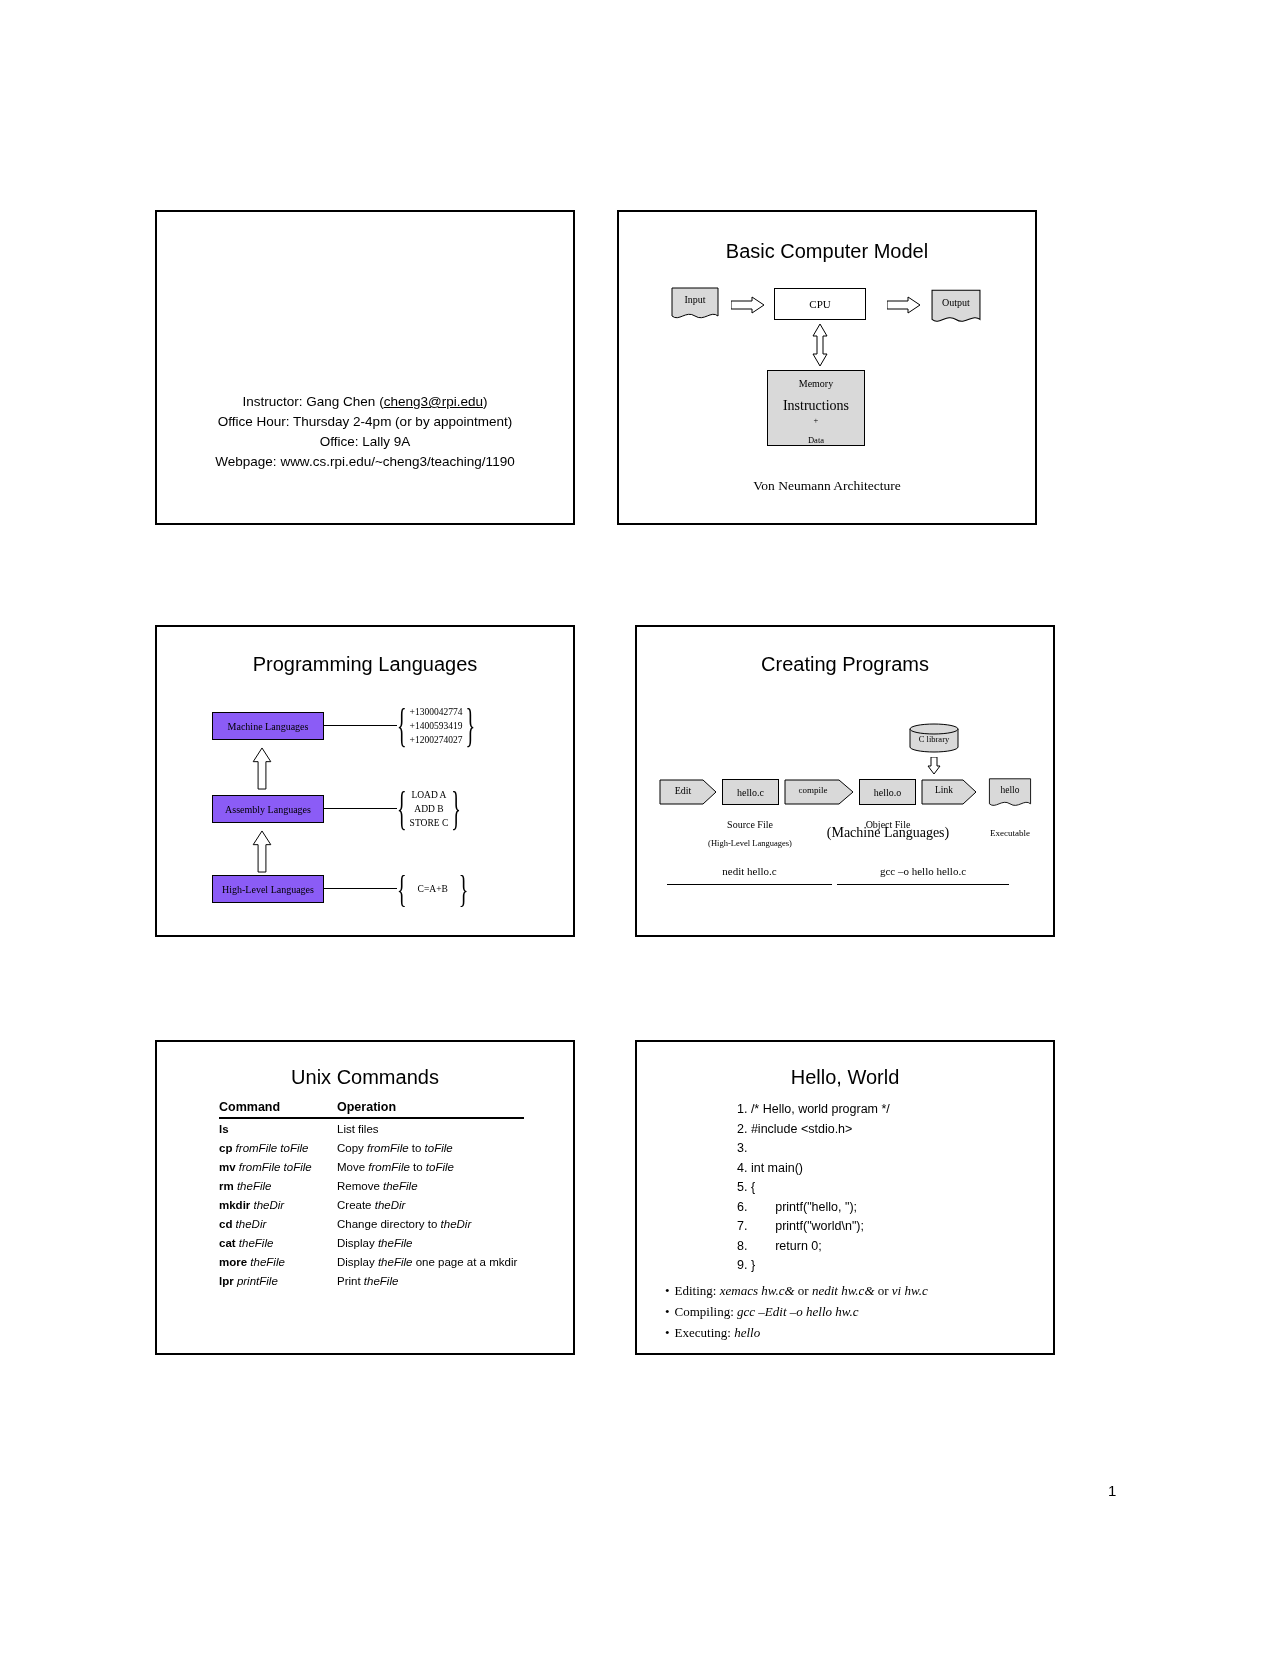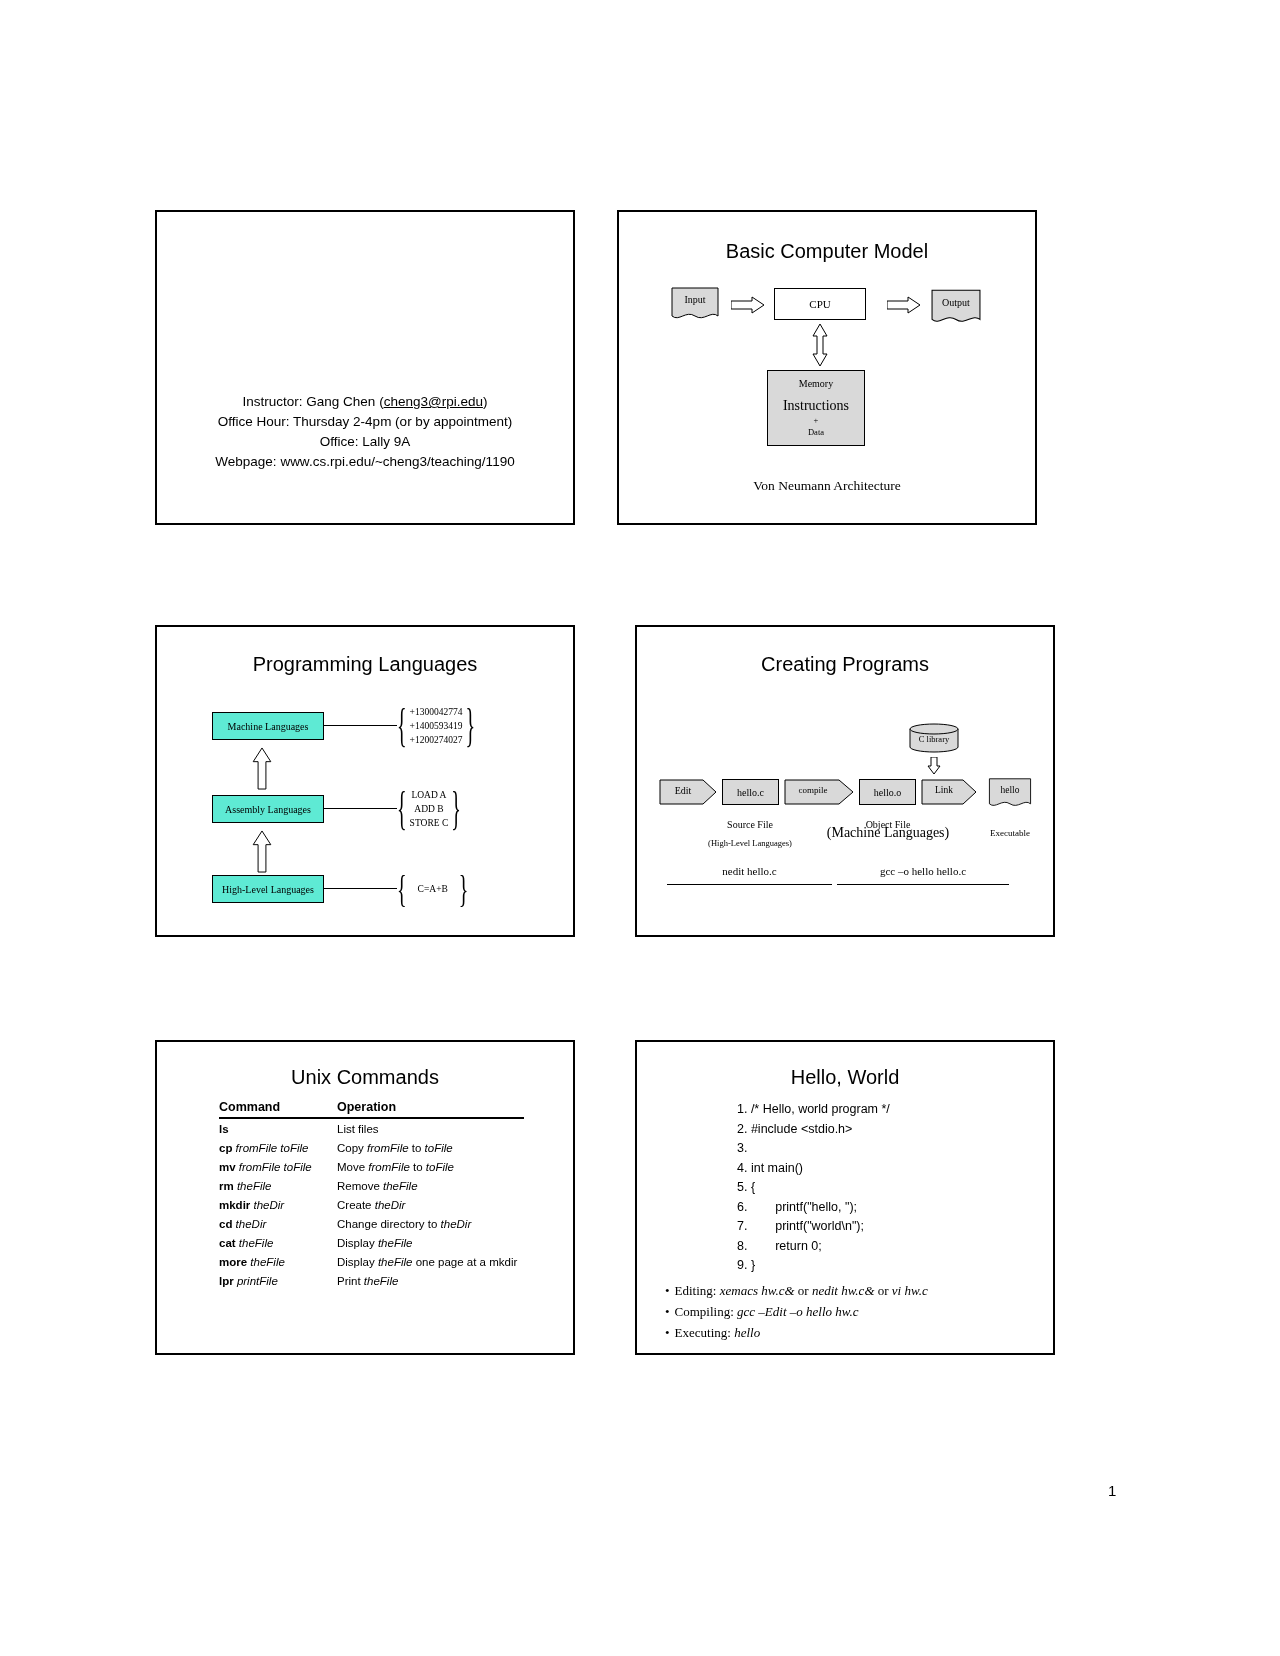--- a/index.html
+++ b/index.html
@@ -14,21 +14,21 @@
   .slide-title { position:absolute; left:0; width:100%; text-align:center; font-size:20px; }
 
   
   .cpu-box { width:92px; height:32px; border:1px solid #000; background:#fff;
              display:flex; align-items:center; justify-content:center; font-size:11px; }
   .memory-box { width:98px; height:76px; border:1px solid #000; background:#d9d9d9;
                 padding-top:7px; font-size:10px; text-align:center; }
   .flag-label { text-align:center; font-size:10px; }
 
   
-  .lang-box { width:112px; height:28px; background:#5eead4; border:1px solid #000;
+  .lang-box { width:112px; height:28px; background:#8b5cf6; border:1px solid #000;
               display:flex; align-items:center; justify-content:center;
               font-family:"Liberation Serif",serif; font-size:10px; text-align:center; }
   .hline { border-top:1px solid #000; height:0; }
   .example { display:flex; align-items:center; gap:3px; font-family:"Liberation Serif",serif; }
   .ex-lines { font-size:9.5px; line-height:14px; text-align:center; }
   .brace { font-family:"Liberation Serif",serif; font-size:20px; display:inline-block; }
 
   
   .flow-box { width:57px; height:26px; background:#d9d9d9; border:1px solid #000;
               display:flex; align-items:center; justify-content:center;
@@ -89,21 +89,21 @@
     <div class="abs serif flag-label" style="left:312px;top:85px;width:50px">Output</div>
 
     <svg class="abs" style="left:193px;top:112px" width="16" height="42" viewBox="0 0 16 42">
       <polygon points="8,0 15,12 11,12 11,30 15,30 8,42 1,30 5,30 5,12 1,12" fill="#fff" stroke="#000" stroke-width="1"></polygon>
     </svg>
 
     <div class="abs serif memory-box" style="left:148px;top:158px">
       <div>Memory</div>
       <div style="font-size:14px;margin-top:9px">Instructions</div>
       <div style="font-size:8.5px;margin-top:1px">+</div>
-      <div style="font-size:8.5px;margin-top:2px">Data</div>
+      <div style="font-size:8.5px;margin-top:10px">Data</div>
     </div>
 
     <div class="abs ctr serif" style="left:0;top:266px;width:100%;font-size:13.5px">Von Neumann Architecture</div>
   </div>
 
   <div class="slide" style="left:155px;top:625px;height:312px">
     <div class="slide-title" style="top:26px">Programming Languages</div>
 
     <div class="abs lang-box" style="left:55px;top:85px">Machine Languages</div>
     <svg class="abs" style="left:95px;top:120px" width="20" height="43" viewBox="0 0 20 44">

